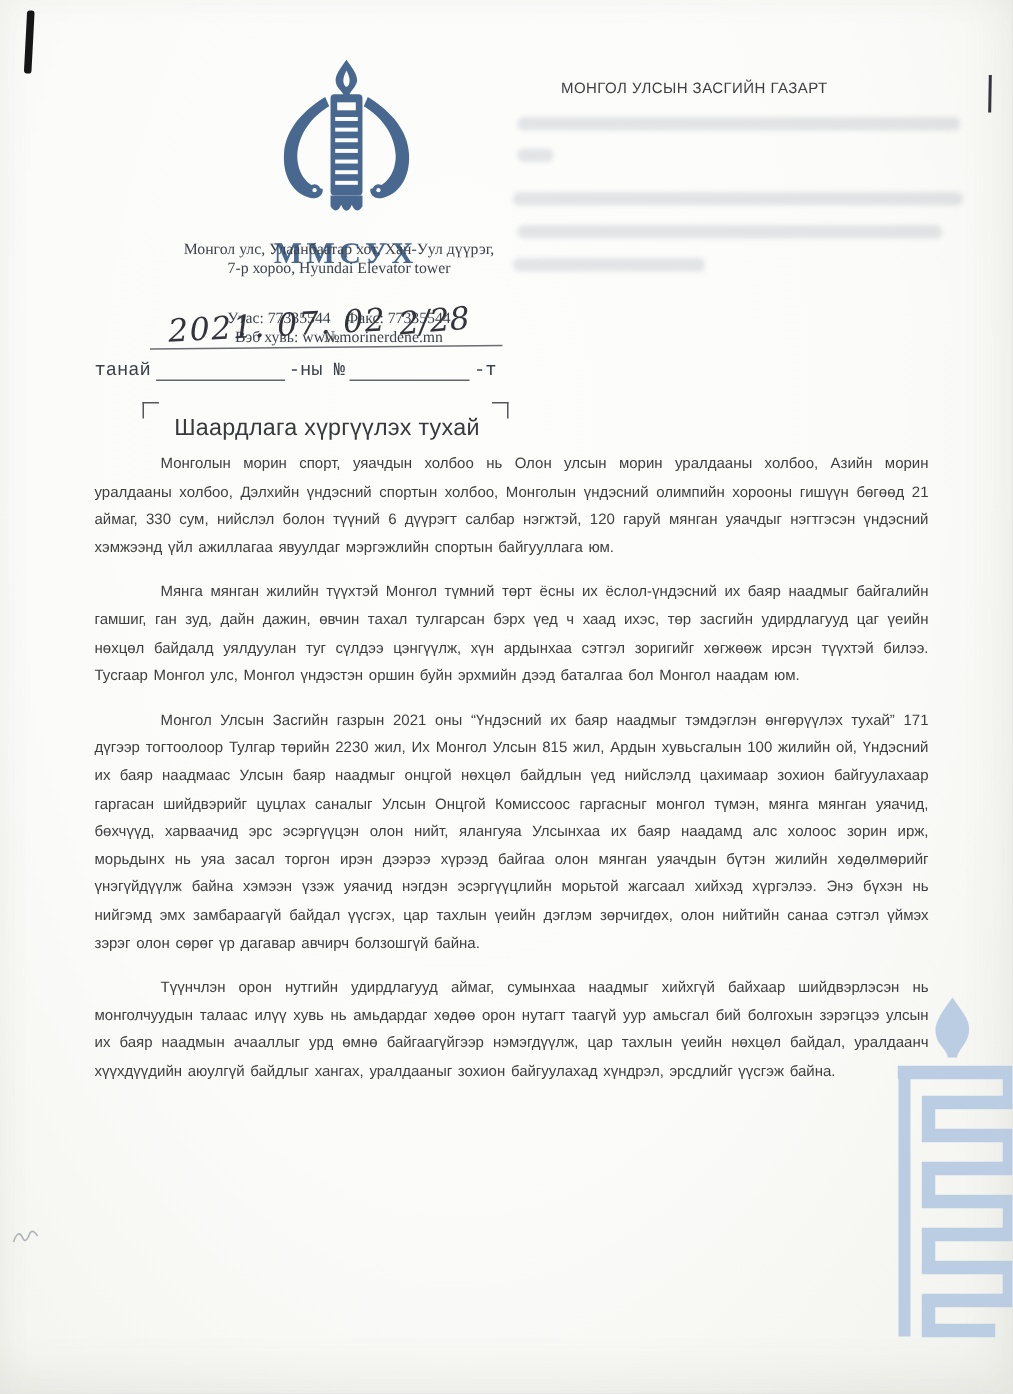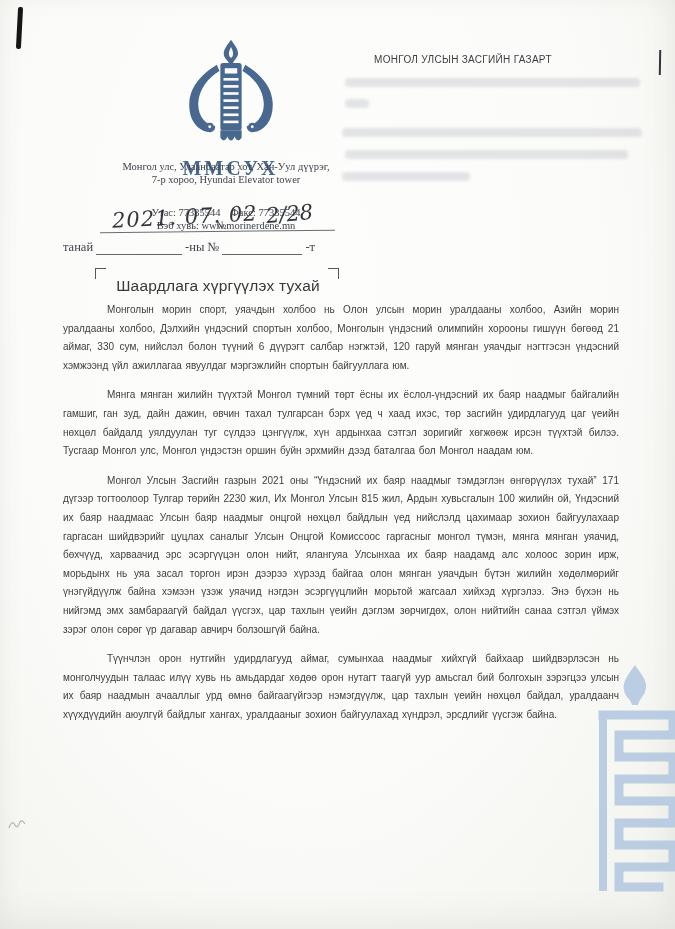--- a/index.html
+++ b/index.html
@@ -25,21 +25,21 @@
   .addr{position:absolute;left:95px;top:161px;width:262px;text-align:center;font-family:"Liberation Serif", serif;font-size:10.5px;line-height:12.5px;color:#3d434b;}
   .addr .contact-row{margin-top:21px;}
   .addr .contact-row span{margin:0 5px;}
   .recipient{position:absolute;left:374px;top:54px;font-size:10px;letter-spacing:.3px;color:#3c3e42;white-space:nowrap;}
   
   .hw{font-family:"DejaVu Serif", serif;font-style:italic;color:#33343c;font-size:21px;white-space:nowrap;}
   .hw-date{position:absolute;left:112px;top:205px;transform:rotate(-3deg);letter-spacing:1px;}
   .hw-number{position:absolute;left:266px;top:202px;transform:rotate(-5deg);}
   .ref-no-sign{position:absolute;left:216px;top:219px;font-family:"Liberation Serif", serif;font-size:11px;color:#45474c;}
   .ref-underline{position:absolute;left:100px;top:231px;width:235px;height:1.3px;background:#6a6d72;transform:rotate(-.6deg);}
-  .your-ref{position:absolute;left:63px;top:240px;display:flex;align-items:flex-end;font-family:Liberation Serif, serif;font-size:12.5px;color:#3d424a;}
+  .your-ref{position:absolute;left:63px;top:240px;display:flex;align-items:flex-end;font-family:Liberation Mono, monospace;font-size:12.5px;color:#3d424a;}
   .blank{display:inline-block;border-bottom:1px solid #62656b;height:13px;margin:0 3px;}
   .blank.b1{width:86px;} .blank.b2{width:80px;}
   
   .subject{position:absolute;left:108px;top:277px;width:220px;text-align:center;font-size:15.5px;color:#38393d;letter-spacing:.2px;}
   .crop-l,.crop-r{position:absolute;top:268px;width:10px;height:10px;}
   .crop-l{left:95px;border-top:1.5px solid #55575c;border-left:1.5px solid #55575c;}
   .crop-r{left:328px;border-top:1.5px solid #55575c;border-right:1.5px solid #55575c;}
   
   .body-text{position:absolute;left:63px;top:301px;width:556px;text-align:justify;font-size:10px;line-height:18.6px;word-spacing:1px;color:#3e3e40;}
   .body-text p{margin:0 0 11px 0;text-indent:44px;}

